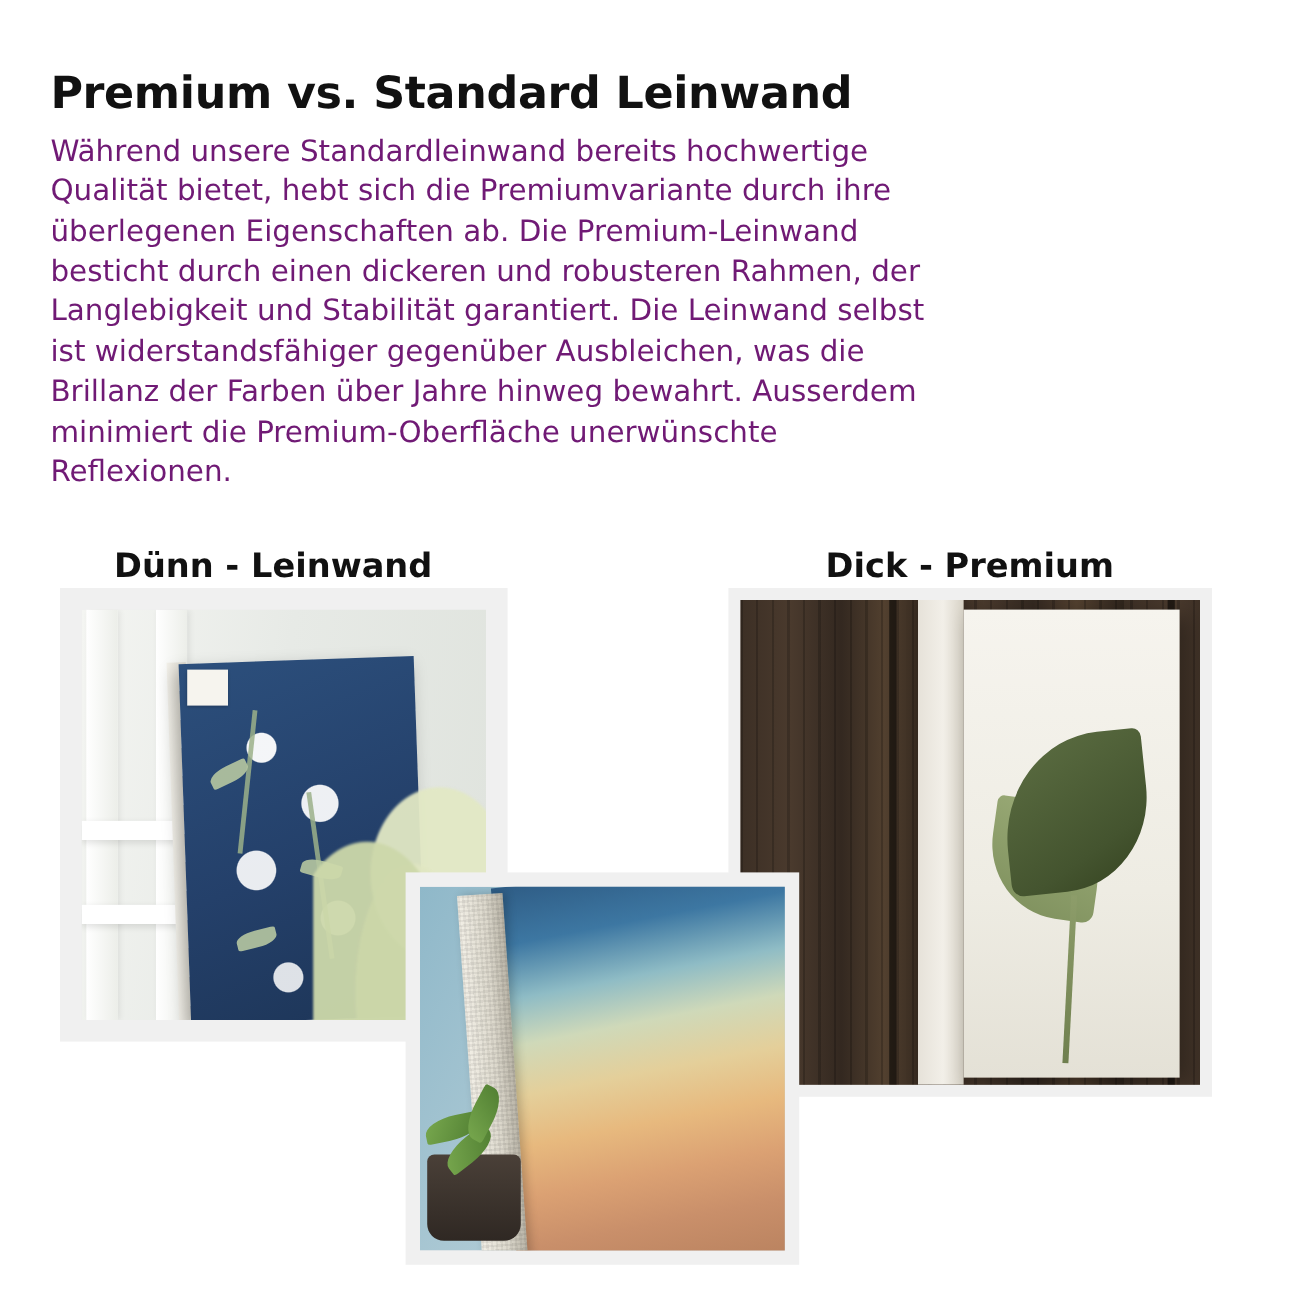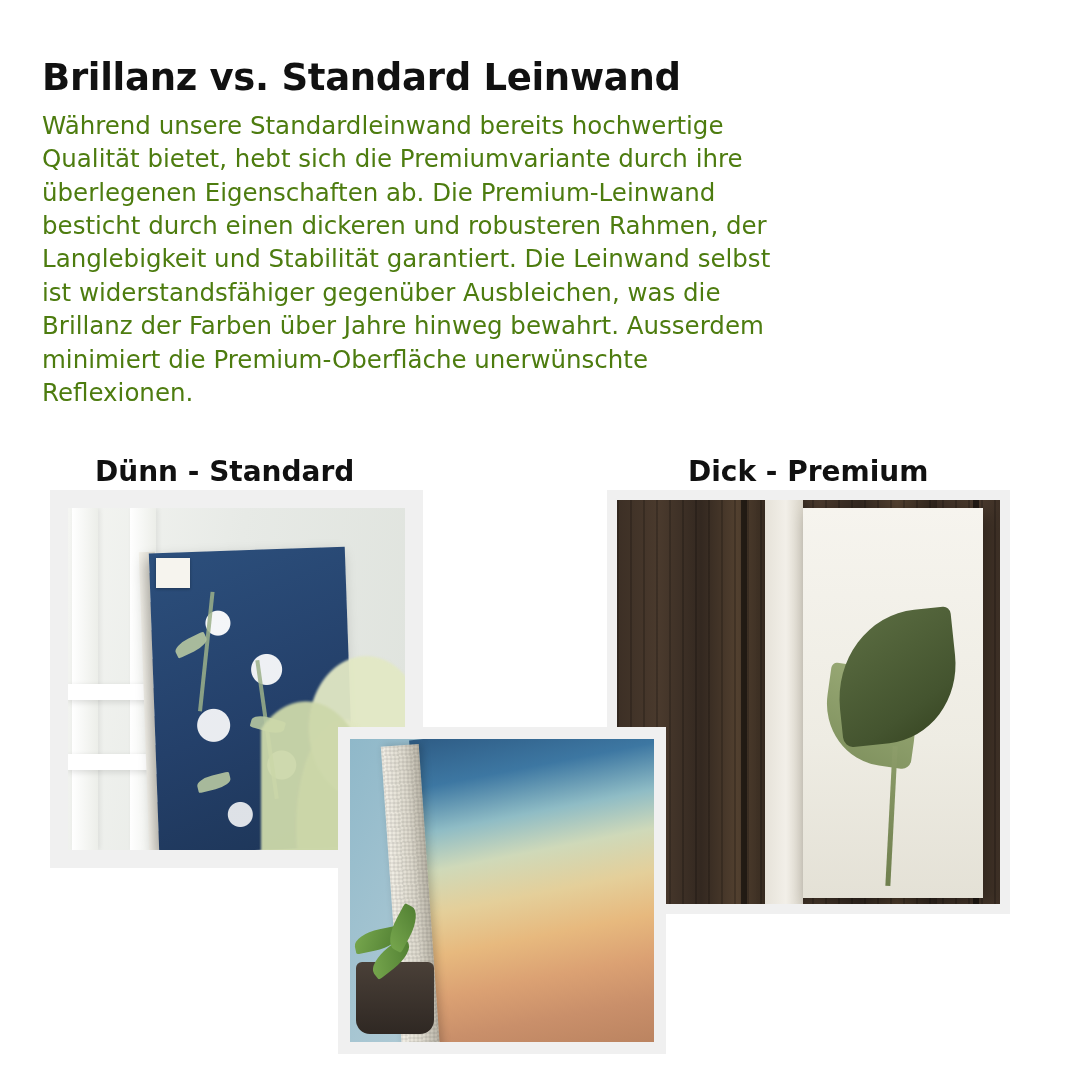--- a/index.html
+++ b/index.html
@@ -33,21 +33,21 @@
     font-weight: bold;
     letter-spacing: -0.3px;
     line-height: 1.1;
     margin: 0 0 10px 0;
     color: #111111;
   }
   .body-copy {
     font-size: 24.5px;
     line-height: 1.365;
     margin: 0;
-    color: #4d7c0f;
+    color: #701a75;
     max-width: 755px;
   }
 
   
   .logo-block {
     position: absolute;
     right: 78px;
     top: 70px;
     width: 200px;
     text-align: center;
@@ -244,26 +244,26 @@
     position: absolute; width: 46px; height: 20px; border-radius: 60% 8% 60% 8%;
     background: linear-gradient(120deg, #79a94f, #4f7d31);
   }
 </style>
 </head>
 <body>
 
 <div class="page">
 
   <div class="header">
-    <h1 class="title">Brillanz vs. Standard Leinwand</h1>
+    <h1 class="title">Premium vs. Standard Leinwand</h1>
     <p class="body-copy">Während unsere Standardleinwand bereits hochwertige Qualität bietet, hebt sich die Premiumvariante durch ihre überlegenen Eigenschaften ab. Die Premium-Leinwand besticht durch einen dickeren und robusteren Rahmen, der Langlebigkeit und Stabilität garantiert. Die Leinwand selbst ist widerstandsfähiger gegenüber Ausbleichen, was die Brillanz der Farben über Jahre hinweg bewahrt. Ausserdem minimiert die Premium-Oberfläche unerwünschte Reflexionen.</p>
   </div>
 
 
-  <div class="label label-left">Dünn - Standard</div>
+  <div class="label label-left">Dünn - Leinwand</div>
   <div class="label label-right">Dick - Premium</div>
 
   <div class="photo photo-standard">
     <div class="inner">
       <div class="std-scene">
         <div class="std-wall"></div>
         <div class="std-slat s1"></div>
         <div class="std-slat s2"></div>
         <div class="std-shelf h1"></div>
         <div class="std-shelf h2"></div>

